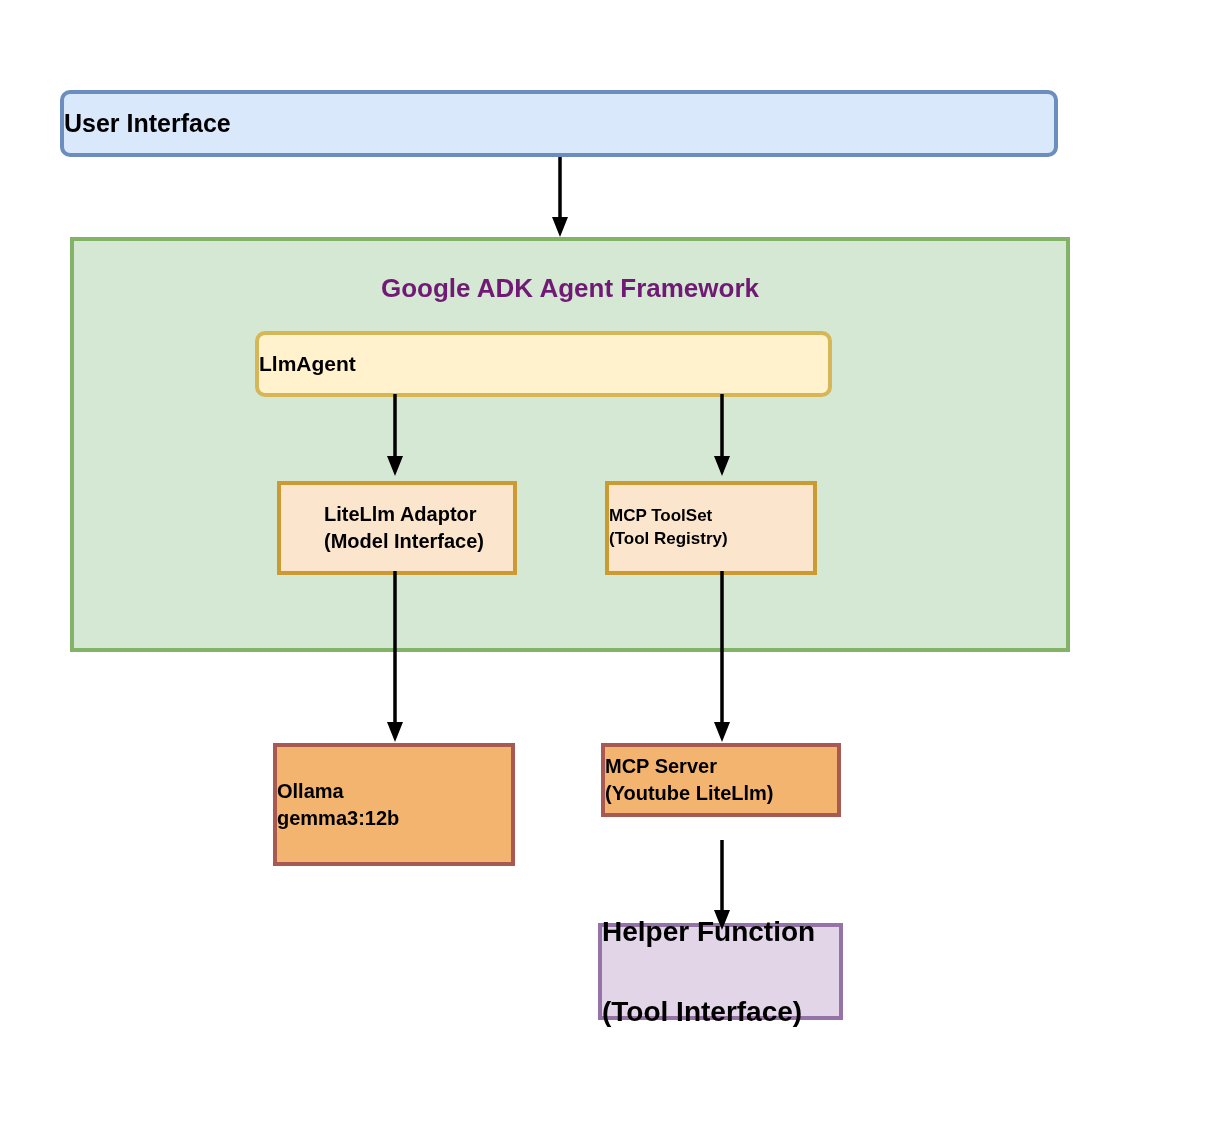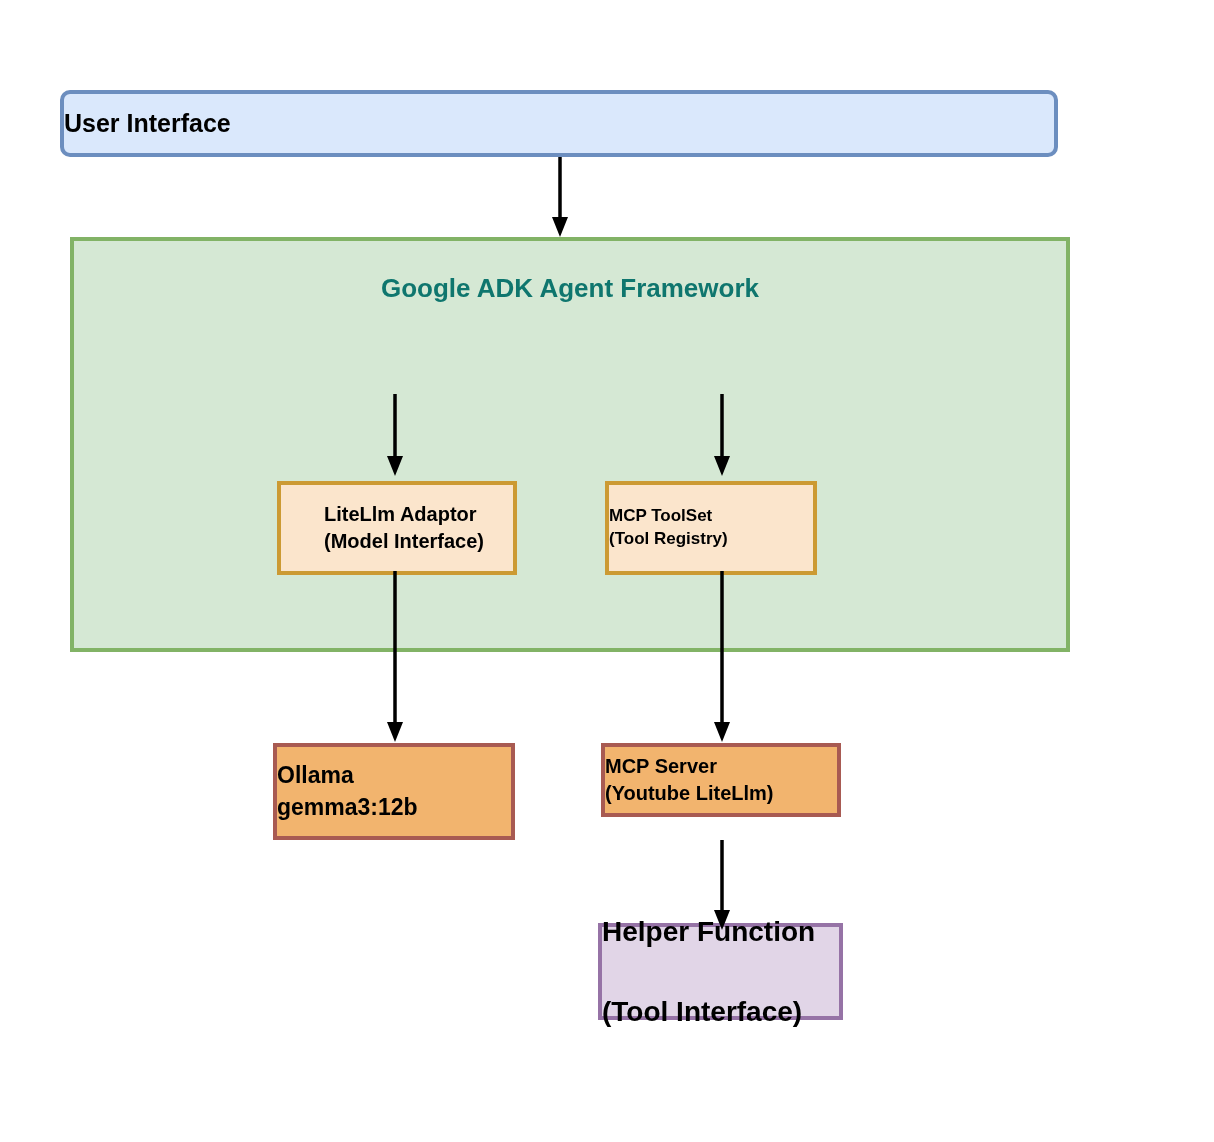--- a/index.html
+++ b/index.html
@@ -40,21 +40,21 @@
     background: var(--framework-fill);
     border: 4px solid var(--framework-border);
     justify-content: flex-start;
   }
   #framework-title {
     position: absolute;
     left: 0; top: 32px; width: 100%;
     text-align: center;
     font-size: 26px;
     font-weight: bold;
-    color: #0f766e;
+    color: #701a75;
   }
   #llm-agent-box {
     left: 181px; top: 90px; width: 577px; height: 66px;
     background: var(--agent-fill);
     border: 4px solid var(--agent-border);
     border-radius: 10px;
     font-size: 21px;
   }
   #litellm-box {
     left: 203px; top: 240px; width: 240px; height: 94px;
@@ -63,24 +63,24 @@
     font-size: 20px;
     padding-left: 43px;
   }
   #mcp-toolset-box {
     left: 531px; top: 240px; width: 212px; height: 94px;
     background: var(--adaptor-fill);
     border: 4px solid var(--adaptor-border);
     font-size: 17px;
   }
   #ollama-box {
-    left: 273px; top: 743px; width: 242px; height: 97px;
+    left: 273px; top: 743px; width: 242px; height: 123px;
     background: var(--server-fill);
     border: 4px solid var(--server-border);
-    font-size: 23px;
+    font-size: 20px;
   }
   #mcp-server-box {
     left: 601px; top: 743px; width: 240px; height: 74px;
     background: var(--server-fill);
     border: 4px solid var(--server-border);
     font-size: 20px;
   }
   #helper-box {
     left: 598px; top: 923px; width: 245px; height: 97px;
     background: var(--helper-fill);
@@ -108,20 +108,23 @@
 
 <div id="canvas">
 
   <div class="node" id="ui-box">
     <span class="line">User Interface</span>
   </div>
 
   <div class="node" id="framework-box">
     <div id="framework-title">Google ADK Agent Framework</div>
 
+    <div class="node" id="llm-agent-box">
+      <span class="line">LlmAgent</span>
+    </div>
 
     <div class="node" id="litellm-box">
       <span class="line">LiteLlm Adaptor</span>
       <span class="line">(Model Interface)</span>
     </div>
 
     <div class="node" id="mcp-toolset-box">
       <span class="line">MCP ToolSet</span>
       <span class="line">(Tool Registry)</span>
     </div>

